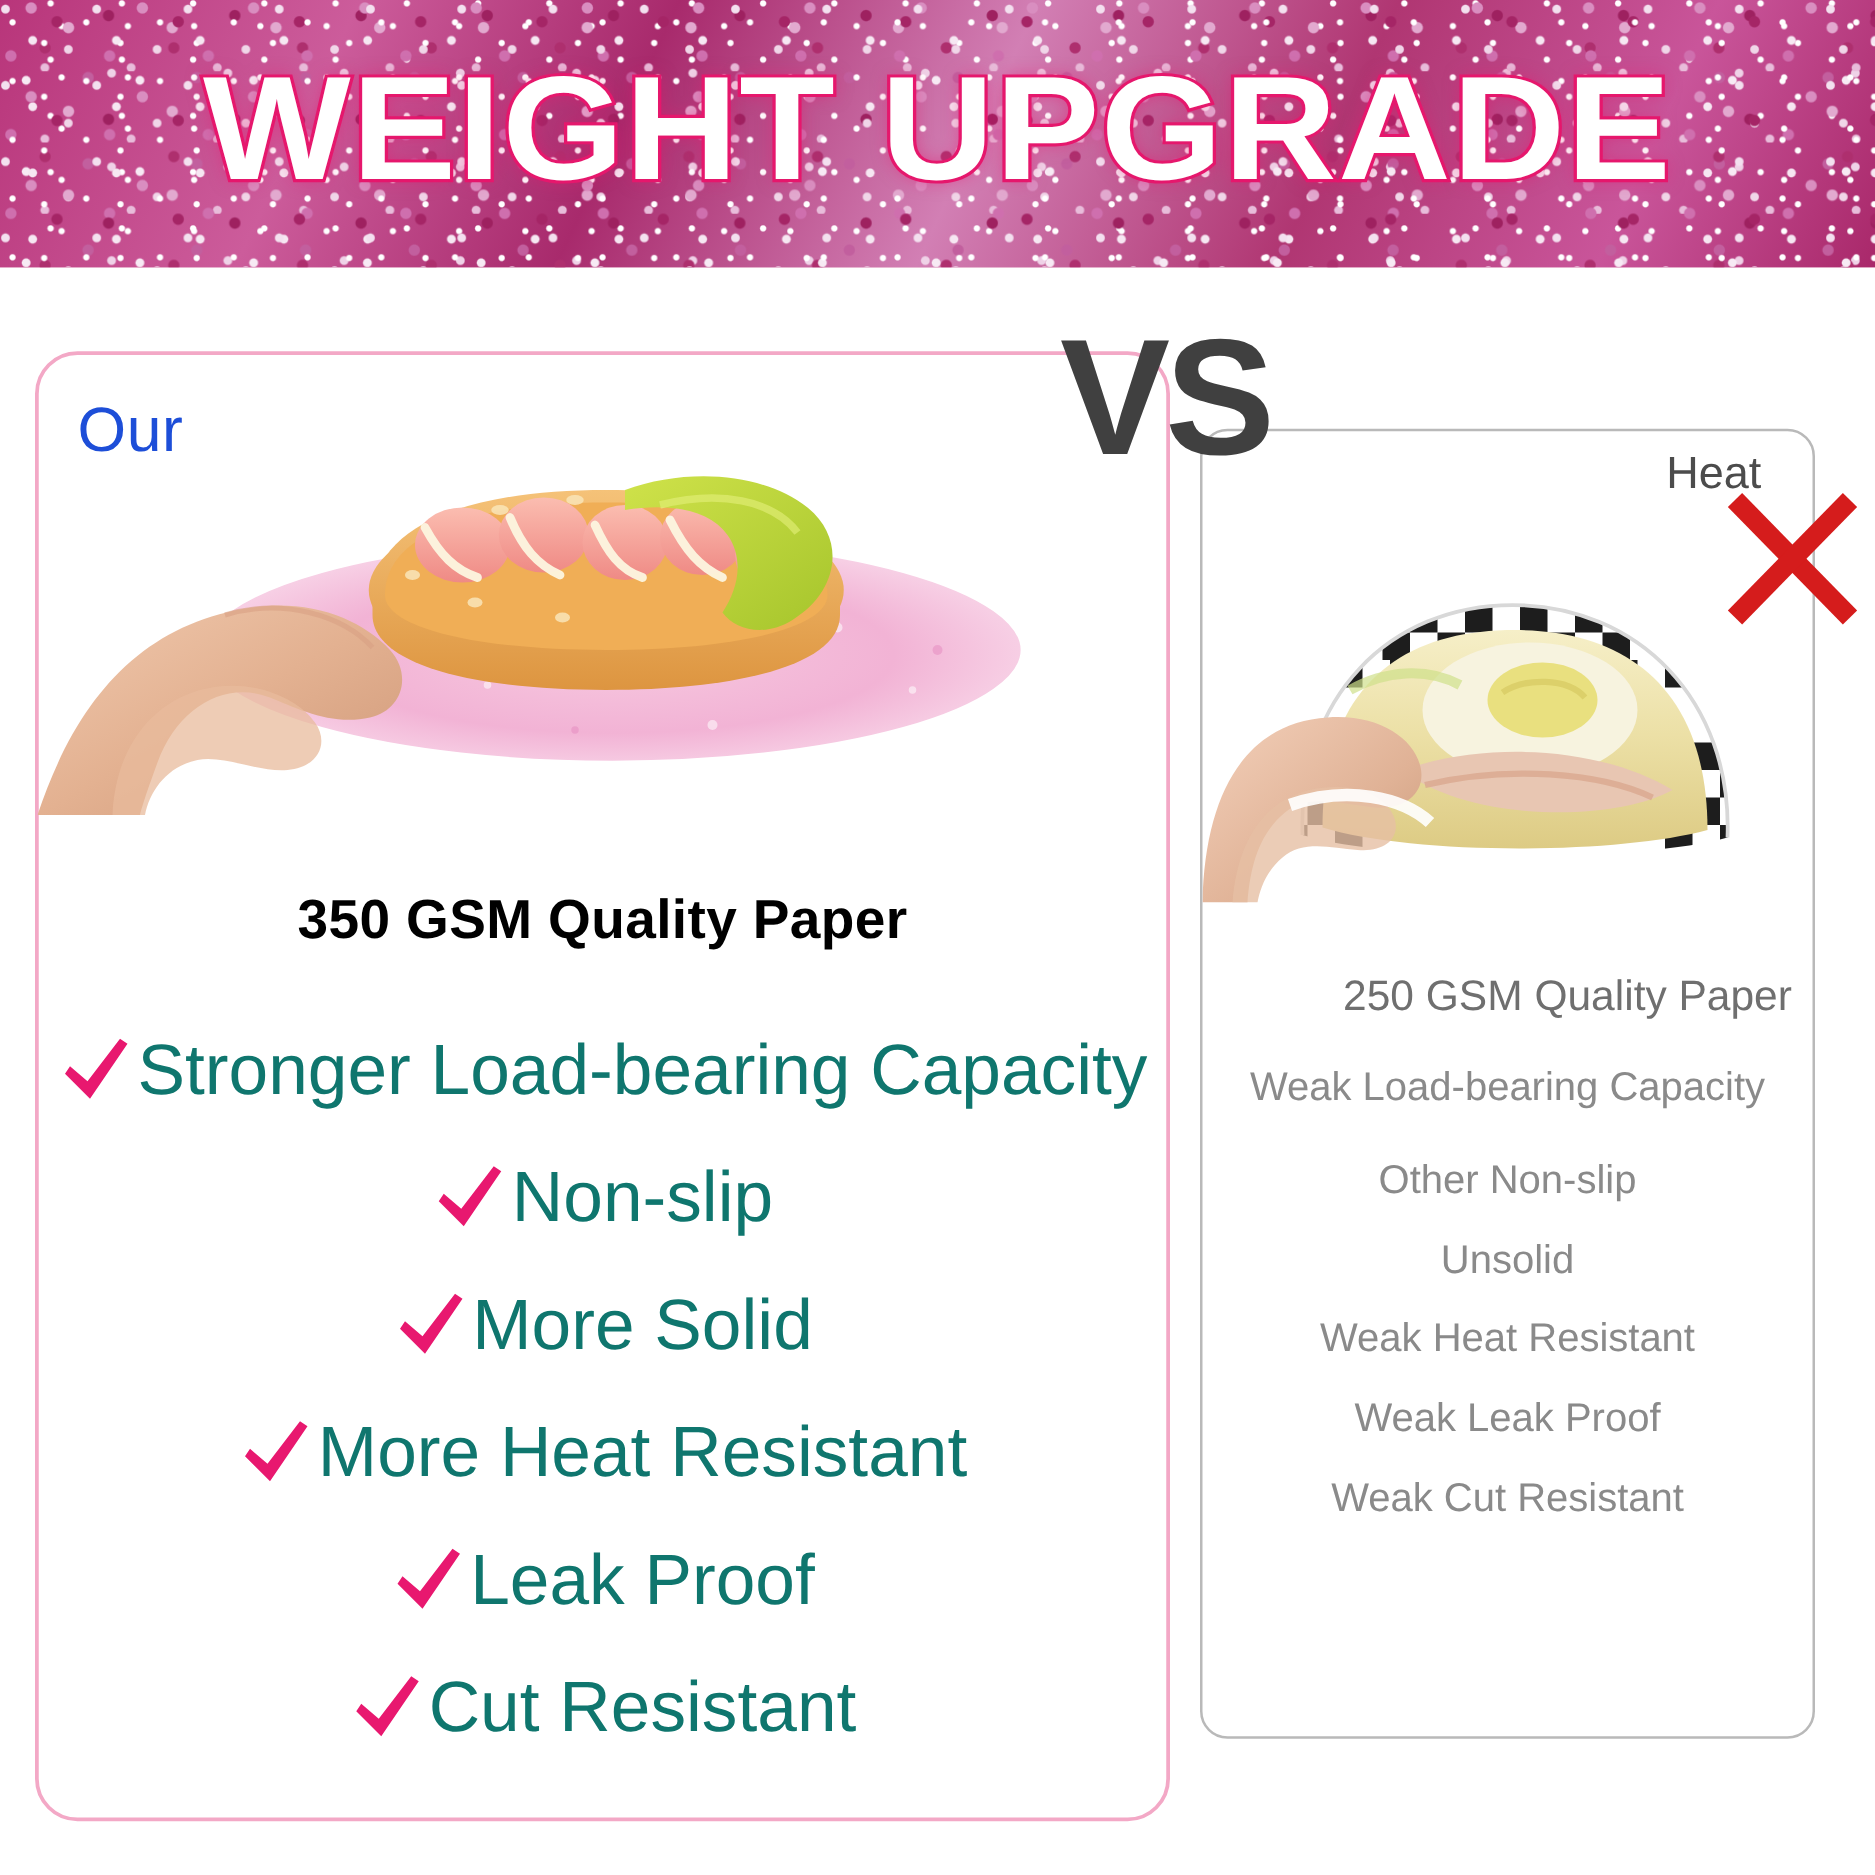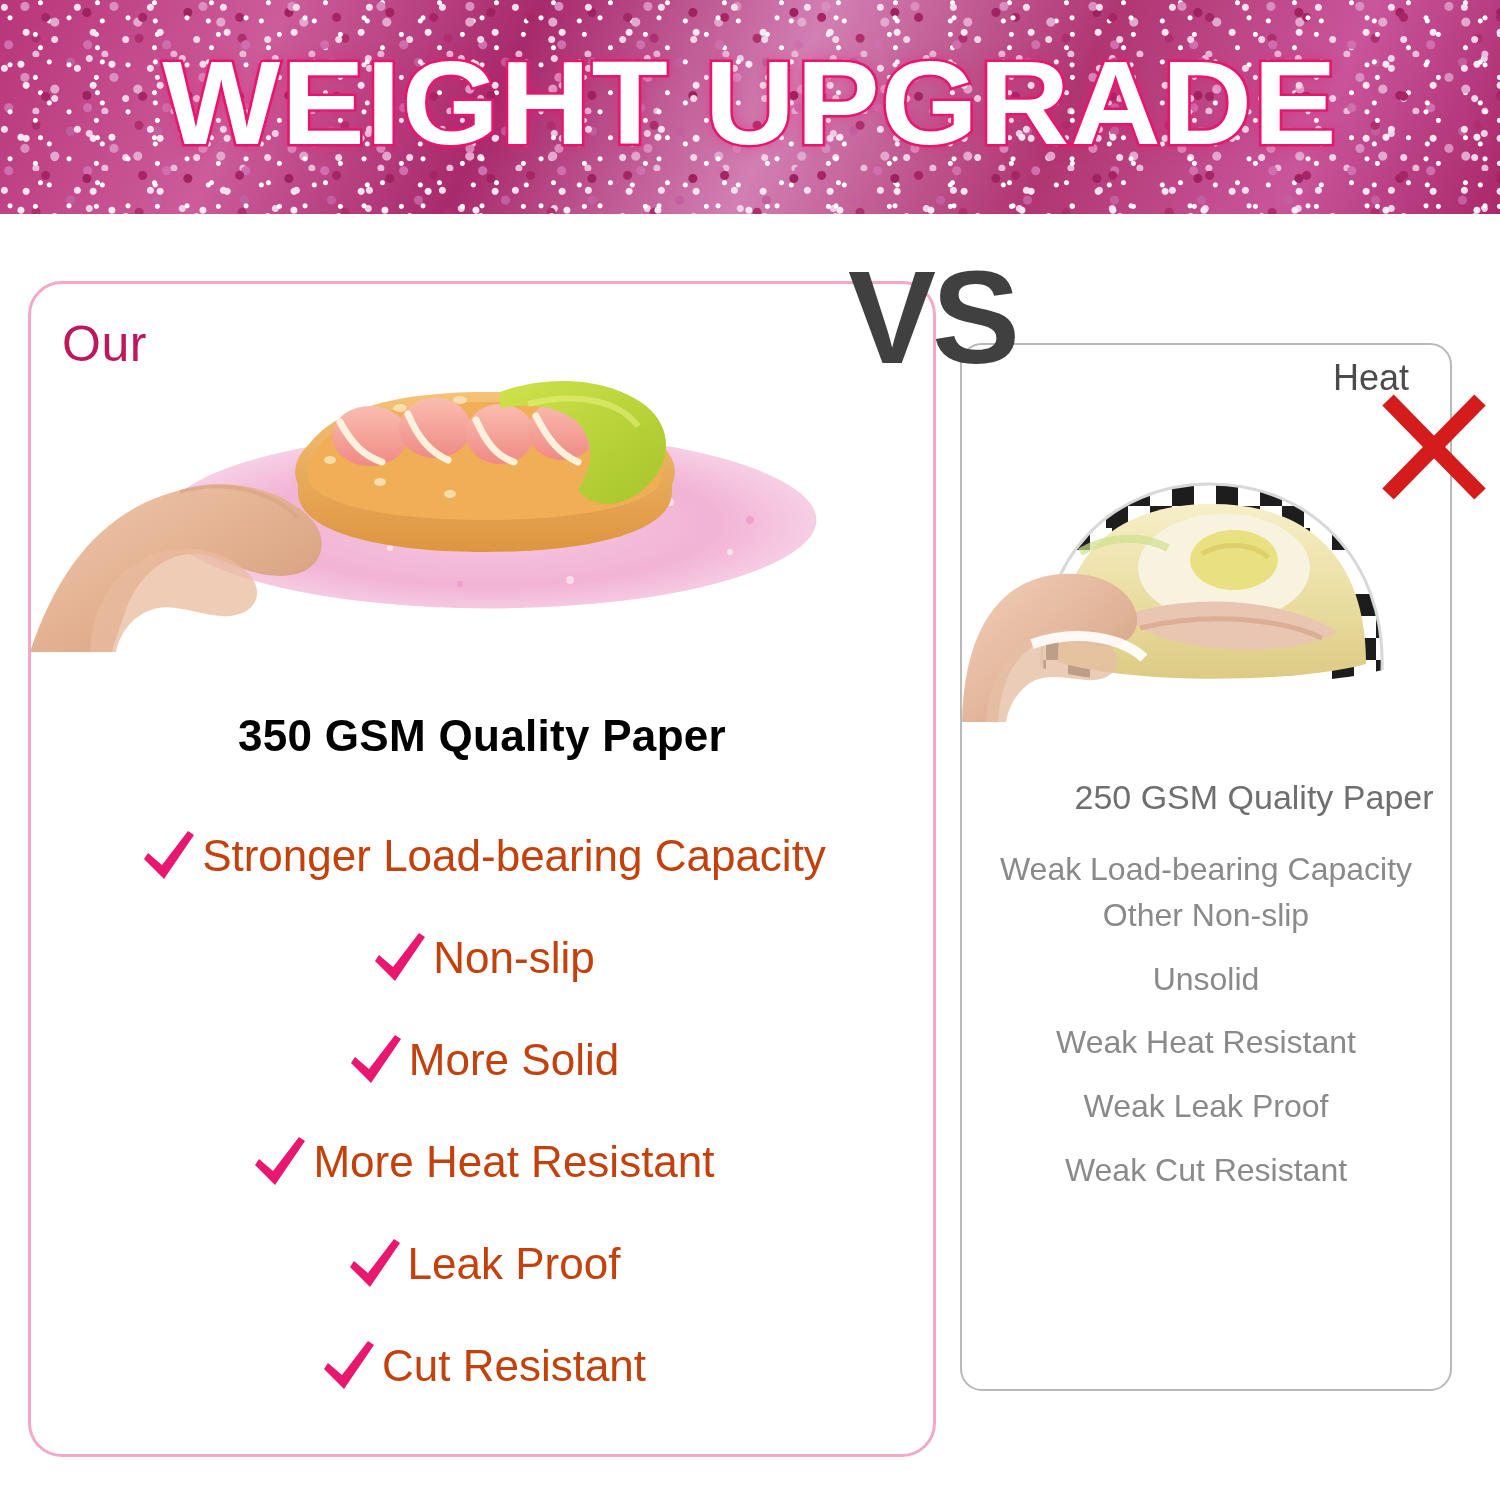--- a/index.html
+++ b/index.html
@@ -108,21 +108,21 @@
     border-radius: 22px;
     background: #ffffff;
     box-sizing: border-box;
   }
 
   .label-our {
     position: absolute;
     left: 62px;
     top: 315px;
     font-size: 50px;
-    color: #be185d;
+    color: #1d4ed8;
     letter-spacing: 0.5px;
     text-align: center;
   }
   .label-other {
     position: absolute;
     left: 1333px;
     top: 357px;
     font-size: 36px;
     color: #4c4c4c;
   }
@@ -192,22 +192,22 @@
     height: 102px;
   }
   .our-check {
     flex: 0 0 auto;
     width: 62px;
     height: 62px;
     margin-right: 2px;
     display: block;
   }
   .our-text {
-    font-size: 44px;
-    color: #c2410c;
+    font-size: 57px;
+    color: #0f766e;
     white-space: nowrap;
     line-height: 1;
   }
 
   
   .other-heading {
     position: absolute;
     left: 960px;
     top: 778px;
     width: 588px;
@@ -222,21 +222,21 @@
     width: 492px;
   }
   .other-row {
     text-align: center;
     font-size: 32px;
     color: #8a8a8a;
     line-height: 1.12;
     margin-bottom: 28px;
     padding: 0 28px;
   }
-  .other-row.tall { margin-bottom: 10px; }
+  .other-row.tall { margin-bottom: 38px; }
 </style>
 </head>
 <body>
 
 <div id="stage">
 
   <div class="banner">
     <div class="banner-glitter"></div>
     <div class="banner-title">WEIGHT UPGRADE</div>
   </div>

